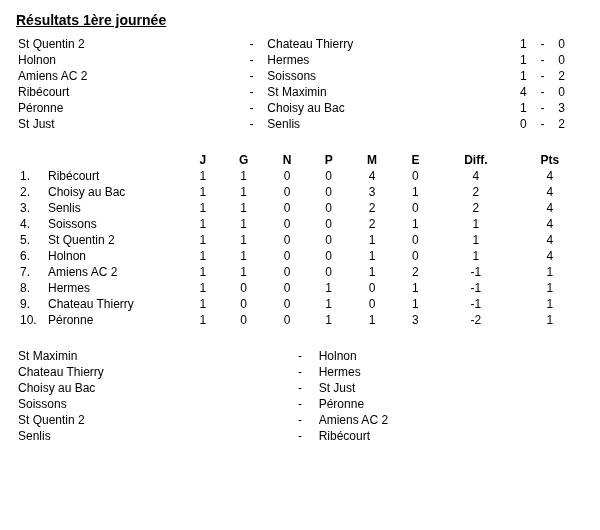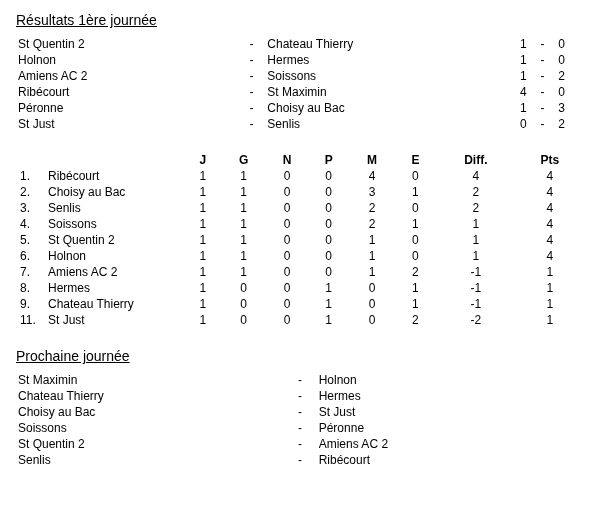--- a/index.html
+++ b/index.html
@@ -7,21 +7,21 @@
       font-family: Arial, Helvetica, sans-serif;
       font-size: 12px;
       background: #fff;
       color: #000;
       width: 600px;
       min-height: 530px;
       padding: 12px 16px;
     }
     h2 {
       font-size: 14px;
-      font-weight: normal;
+      font-weight: bold;
       text-decoration: underline;
       margin-bottom: 8px;
     }
     .section { margin-bottom: 20px; }
     .results-table { width: 100%; border-collapse: collapse; }
     .results-table td { padding: 1px 2px; vertical-align: top; }
     .results-table .team-home { width: 160px; }
     .results-table .dash { width: 20px; text-align: center; }
     .results-table .team-away { width: 160px; }
     .results-table .score1 { width: 30px; text-align: right; }
@@ -221,37 +221,36 @@
       <td>1</td>
       <td>0</td>
       <td>0</td>
       <td>1</td>
       <td>0</td>
       <td>1</td>
       <td>-1</td>
       <td>1</td>
     </tr>
         <tr>
-      <td class="rank">11.</td>
-      <td class="team-name">St Just</td>
-      <td>1</td>
-      <td>0</td>
-      <td>0</td>
-      <td>1</td>
-      <td>0</td>
-      <td>2</td>
+      <td class="rank">10.</td>
+      <td class="team-name">Péronne</td>
+      <td>1</td>
+      <td>0</td>
+      <td>0</td>
+      <td>1</td>
+      <td>1</td>
+      <td>3</td>
       <td>-2</td>
       <td>1</td>
     </tr>
       </tbody>
   </table>
 </div>
 
 <div class="section">
-  <h2>Prochaine journée</h2>
   <table class="next-table">
     <tbody id="next-body">
         <tr>
       <td class="team-home">St Maximin</td>
       <td class="dash">-</td>
       <td class="team-away">Holnon</td>
     </tr>
         <tr>
       <td class="team-home">Chateau Thierry</td>
       <td class="dash">-</td>

